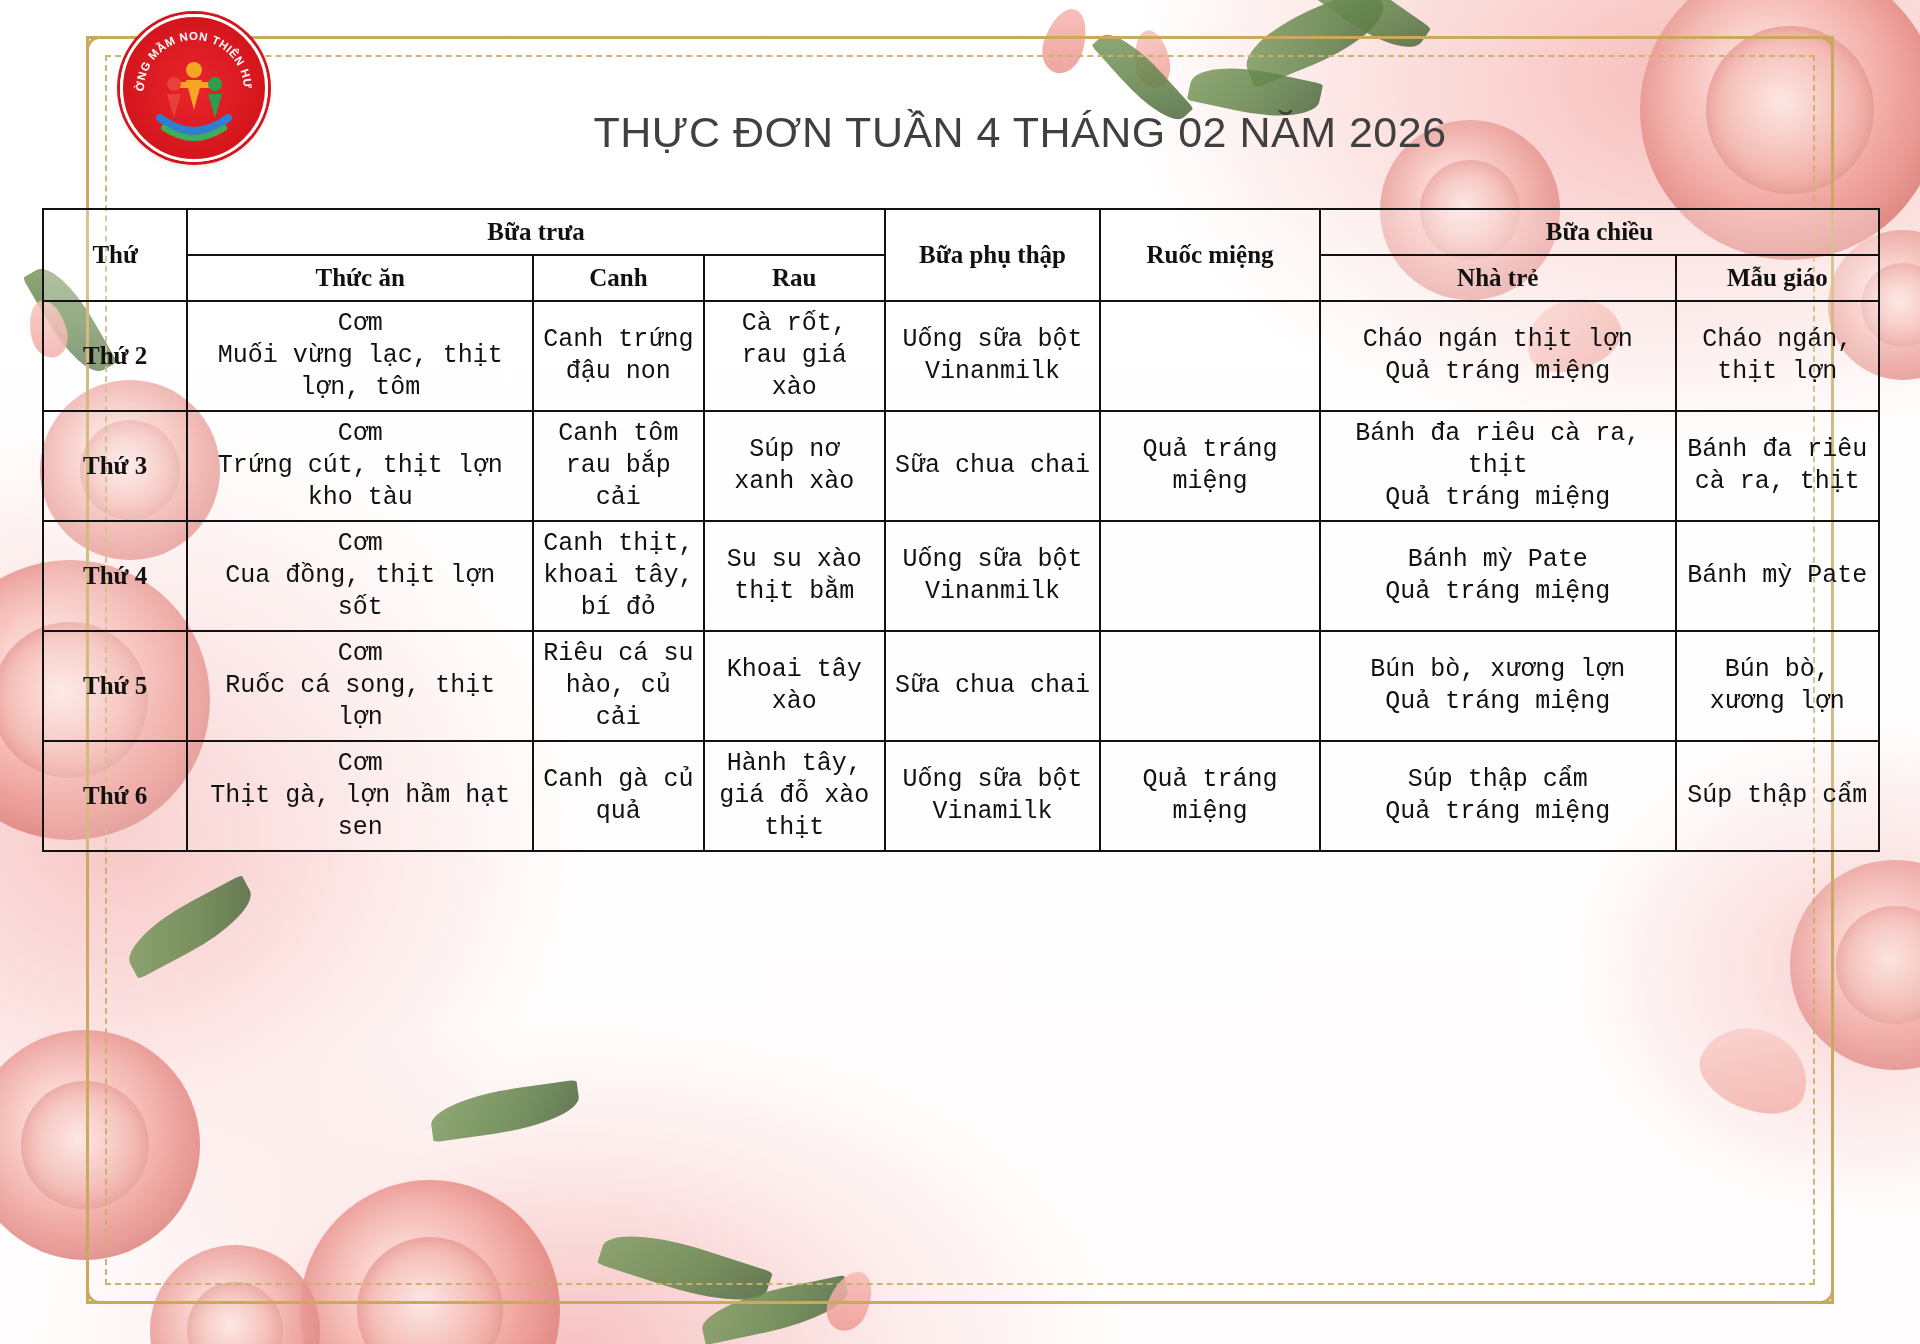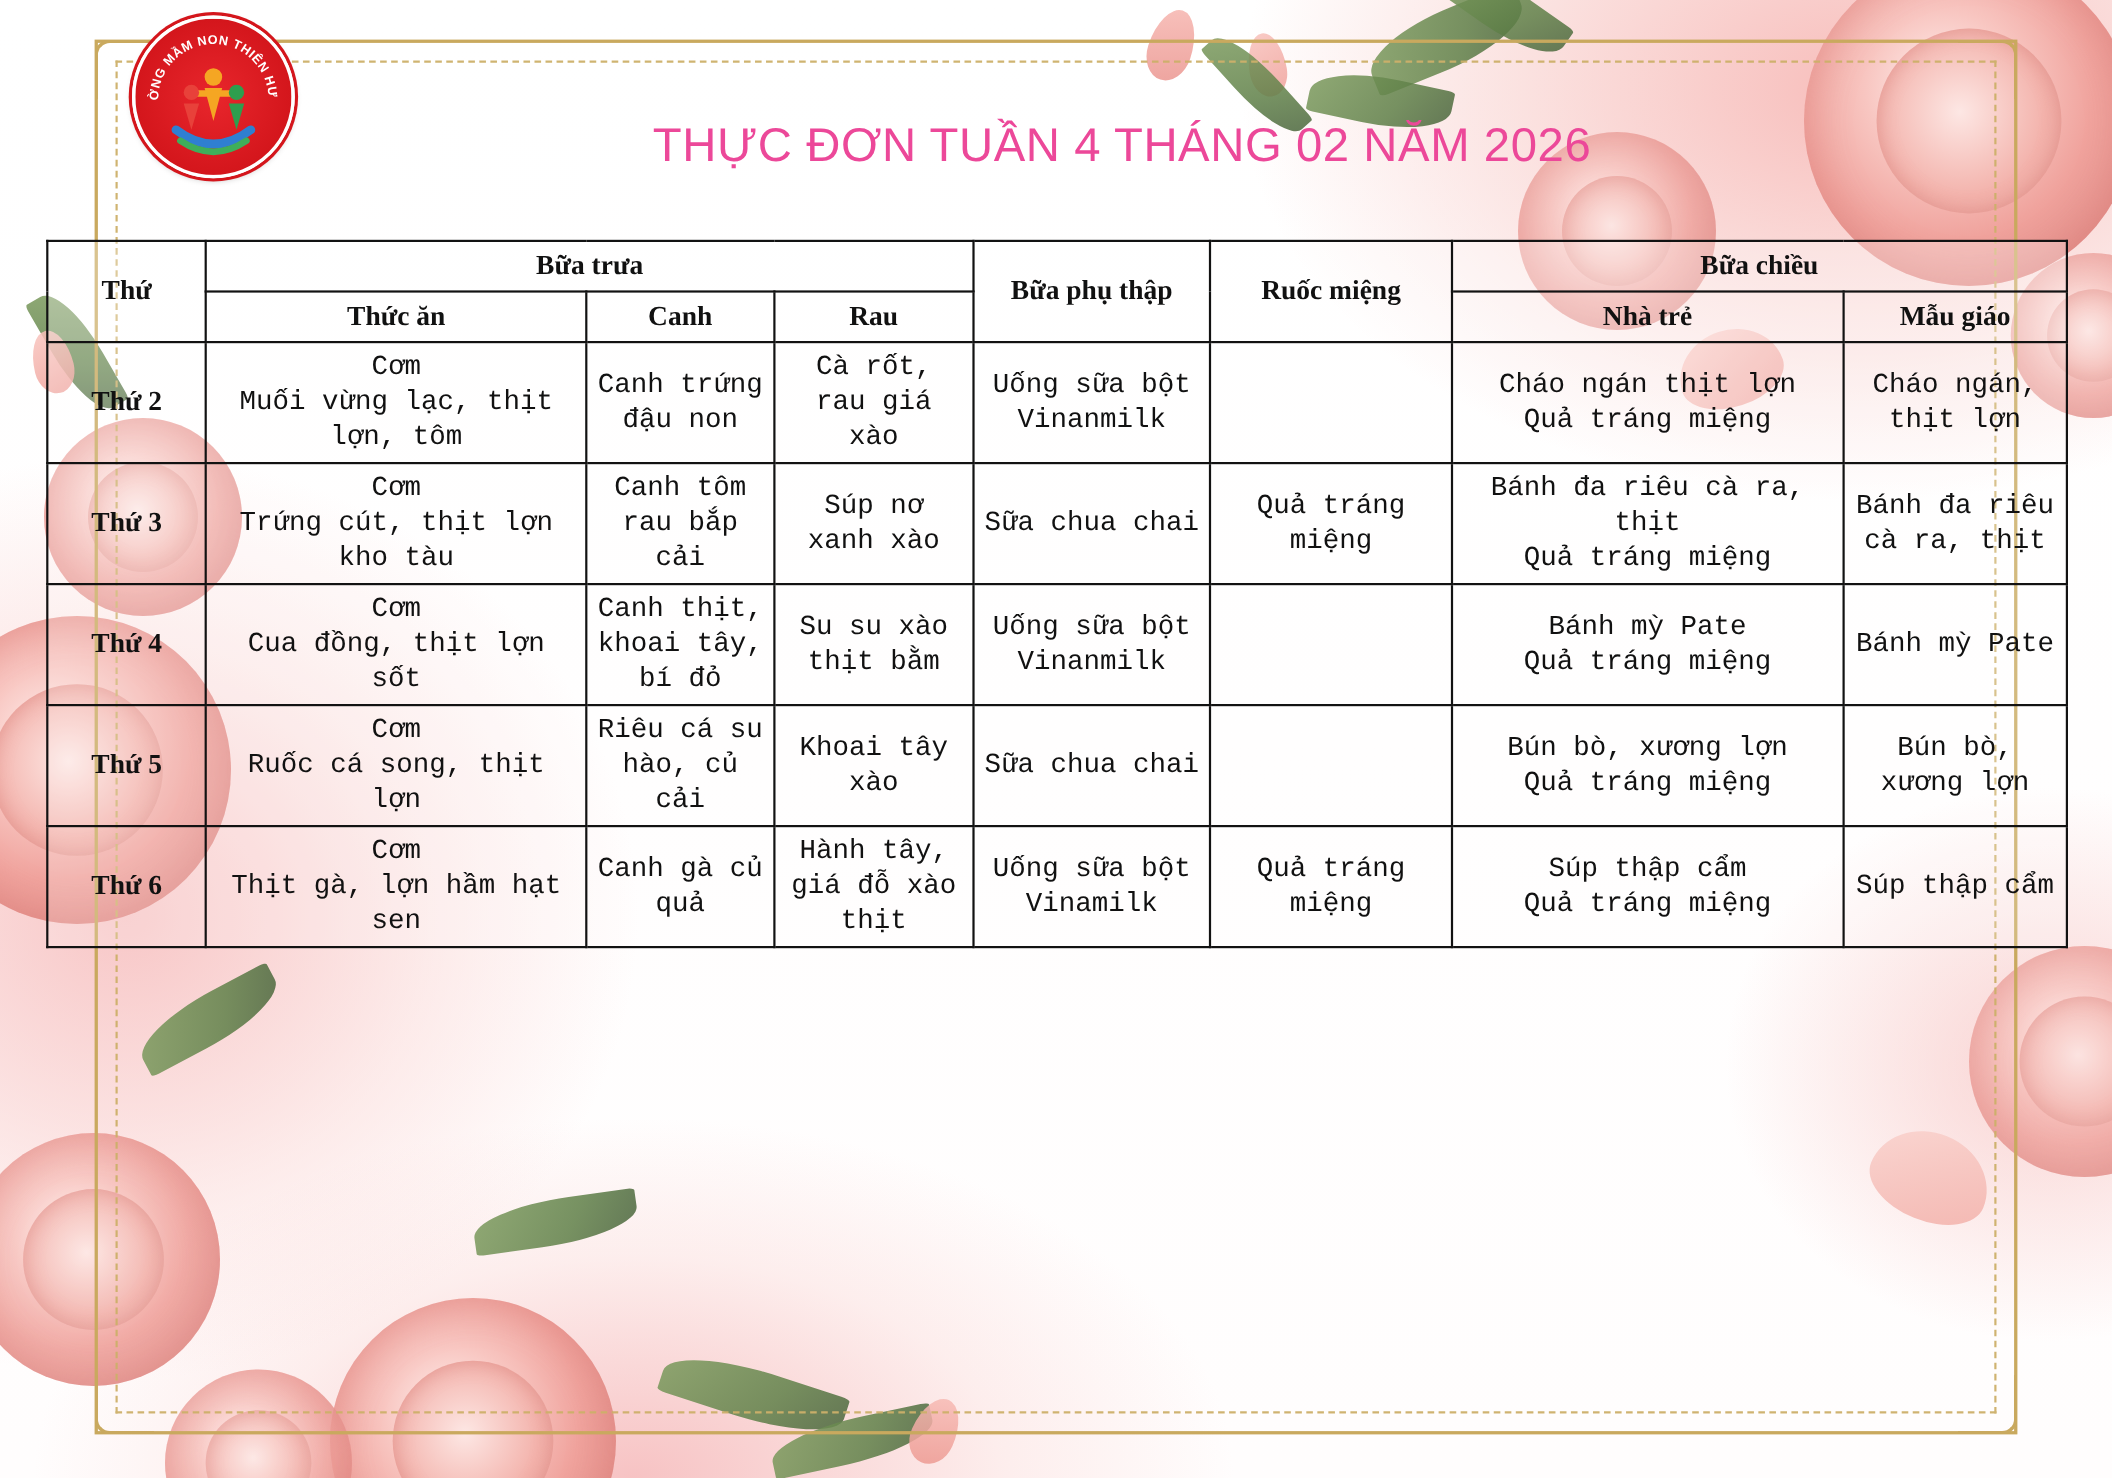--- a/index.html
+++ b/index.html
@@ -88,30 +88,30 @@
   }
 
   
   .title {
     position: absolute;
     left: 0; right: 0; top: 108px;
     text-align: center;
     font-family: "Liberation Sans", sans-serif;
     font-size: 43px;
     font-weight: 400;
-    color: #ec4899;
+    color: #404040;
     letter-spacing: .5px;
     z-index: 5;
     padding-left: 120px;
   }
 
   
   .table-wrap {
     position: absolute;
-    left: 42px; top: 218px;
+    left: 42px; top: 208px;
     width: 1838px;
     z-index: 4;
   }
   table {
     width: 100%;
     border-collapse: collapse;
     table-layout: fixed;
   }
   th, td {
     border: 2px solid #121212;

